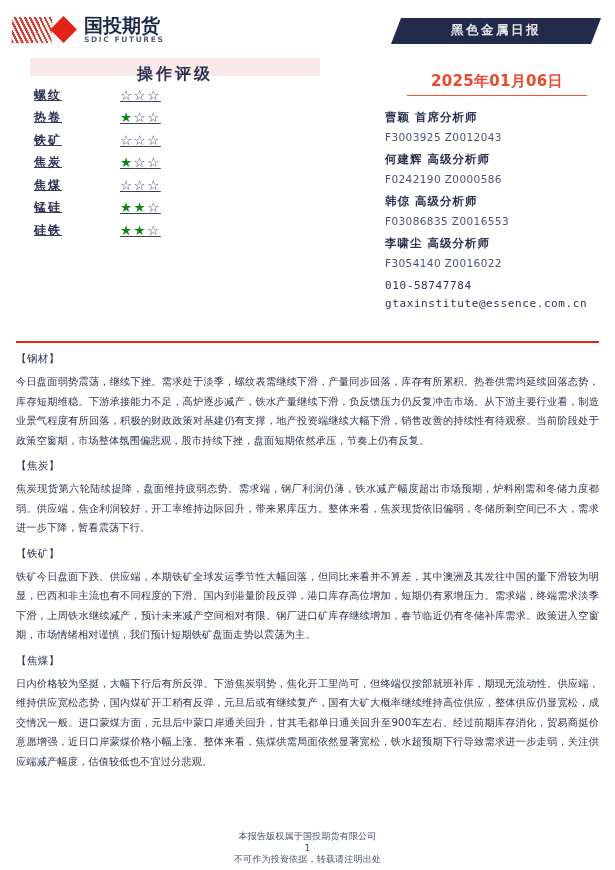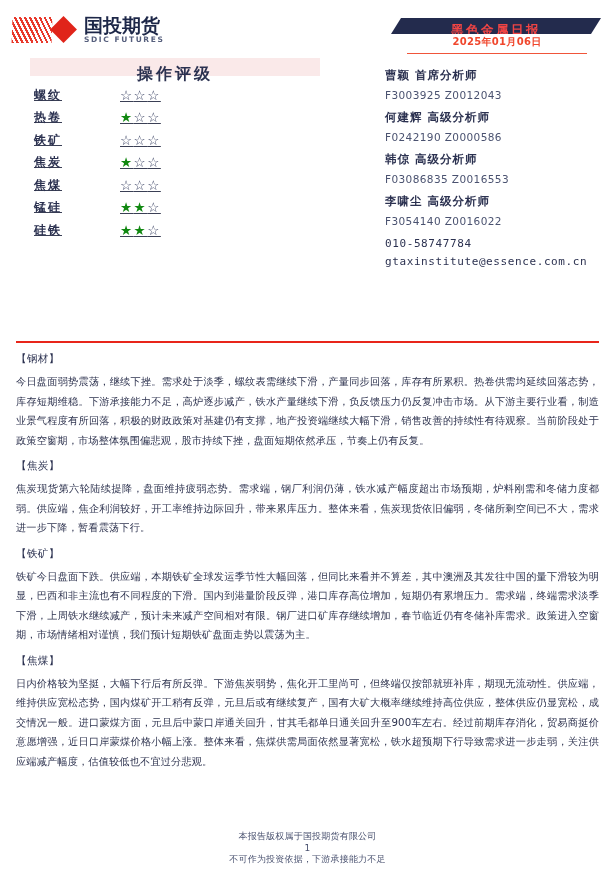--- a/index.html
+++ b/index.html
@@ -112,36 +112,36 @@
 
   
   #right-panel {
     position: absolute;
     left: 385px;
     top: 18px;
     width: 222px;
   }
   #report-banner {
     position: relative;
-    height: 16px;
+    height: 26px;
     background: #232b4d;
-    color: #ef4444;
+    color: #e5e5e5;
     font-size: 12.5px;
     font-weight: bold;
     letter-spacing: 2.5px;
     text-align: center;
     line-height: 24px;
     clip-path: polygon(10px 0, 100% 0, calc(100% - 10px) 100%, 0 100%);
     margin-left: 6px;
     width: 210px;
   }
   #report-date {
-    margin-top: 1px;
+    margin-top: 28px;
     text-align: center;
-    font-size: 10px;
+    font-size: 15px;
     font-weight: bold;
     color: #f0462c;
     letter-spacing: 0.3px;
     padding-bottom: 4px;
     border-bottom: 1.2px solid #f0553a;
     width: 180px;
     margin-left: 22px;
   }
   #analysts { margin-top: 14px; }
   .analyst {
@@ -318,14 +318,14 @@
     </div>
     <div class="section">
       <div class="section-head">【焦煤】</div>
       <div class="section-body">日内价格较为坚挺，大幅下行后有所反弹。下游焦炭弱势，焦化开工里尚可，但终端仅按部就班补库，期现无流动性。供应端，维持供应宽松态势，国内煤矿开工稍有反弹，元旦后或有继续复产，国有大矿大概率继续维持高位供应，整体供应仍显宽松，成交情况一般。进口蒙煤方面，元旦后中蒙口岸通关回升，甘其毛都单日通关回升至900车左右。经过前期库存消化，贸易商挺价意愿增强，近日口岸蒙煤价格小幅上涨。整体来看，焦煤供需局面依然显著宽松，铁水超预期下行导致需求进一步走弱，关注供应端减产幅度，估值较低也不宜过分悲观。</div>
     </div>
   </div>
 
 <div id="footer">
   <div id="footer-left">本报告版权属于国投期货有限公司</div>
   <div id="footer-page">1</div>
-  <div id="footer-right">不可作为投资依据，下游承接能力不足</div>
+  <div id="footer-right">不可作为投资依据，转载请注明出处</div>
 </div>
 
 </body></html>

